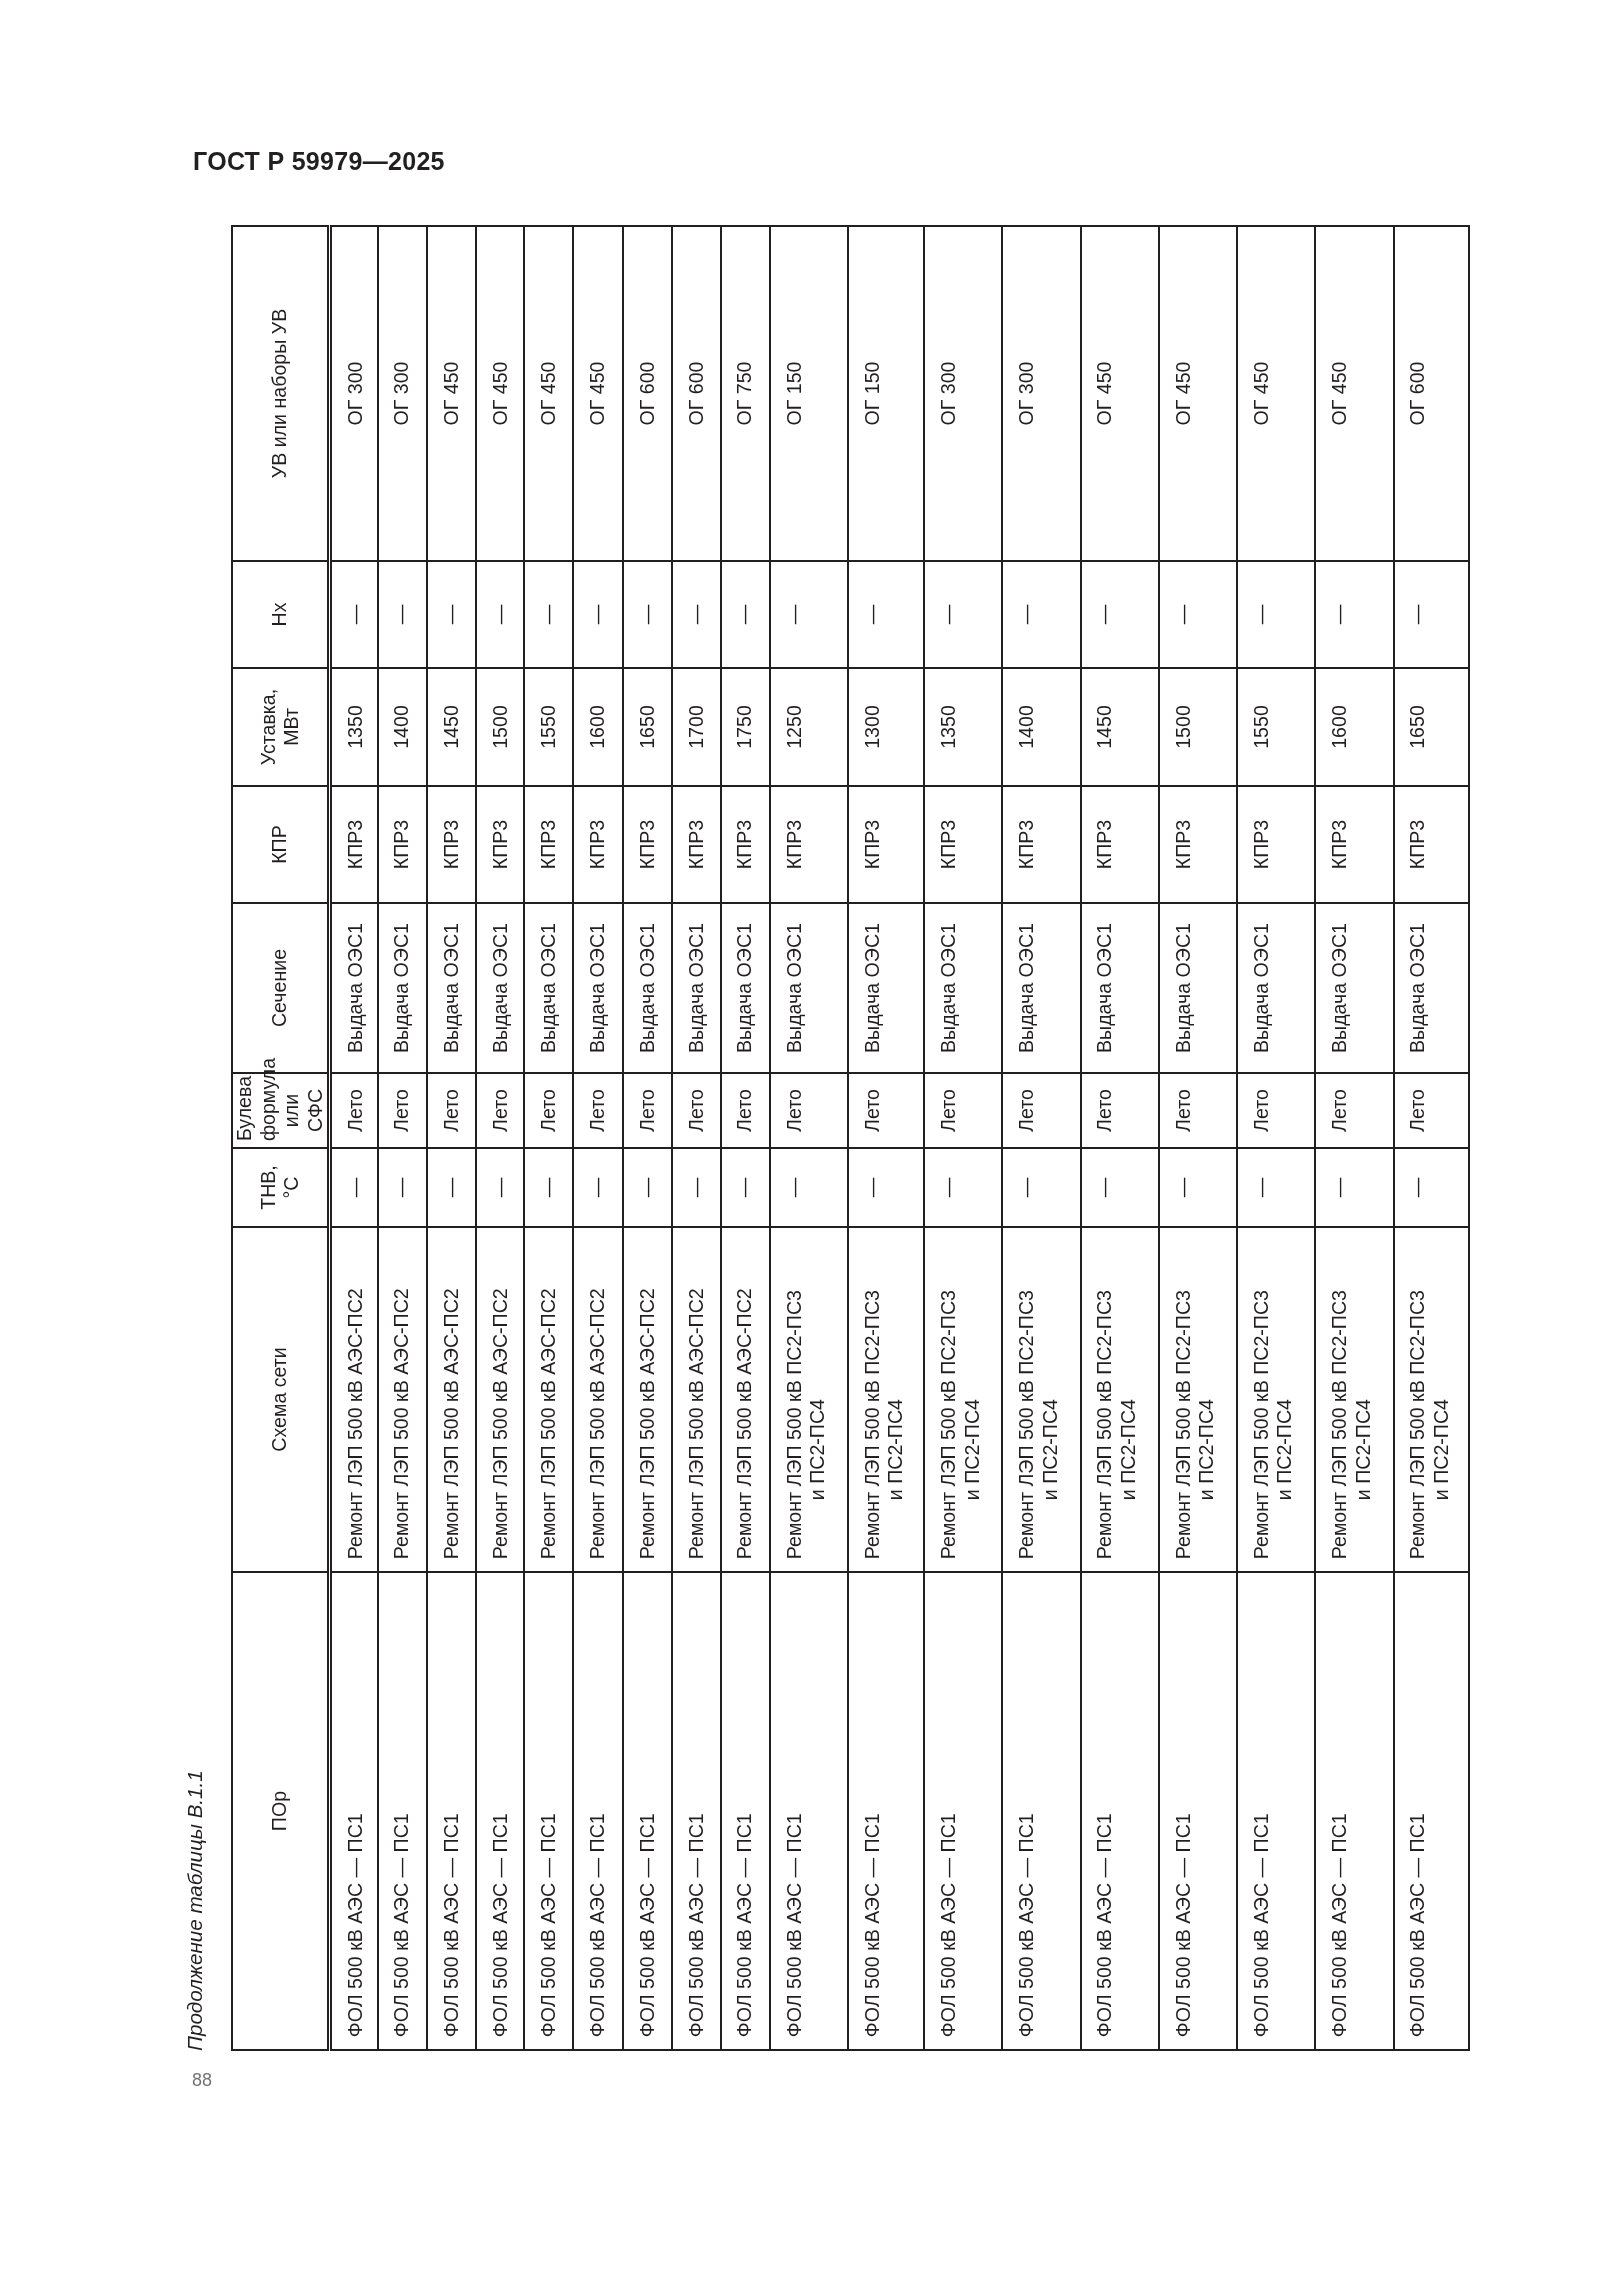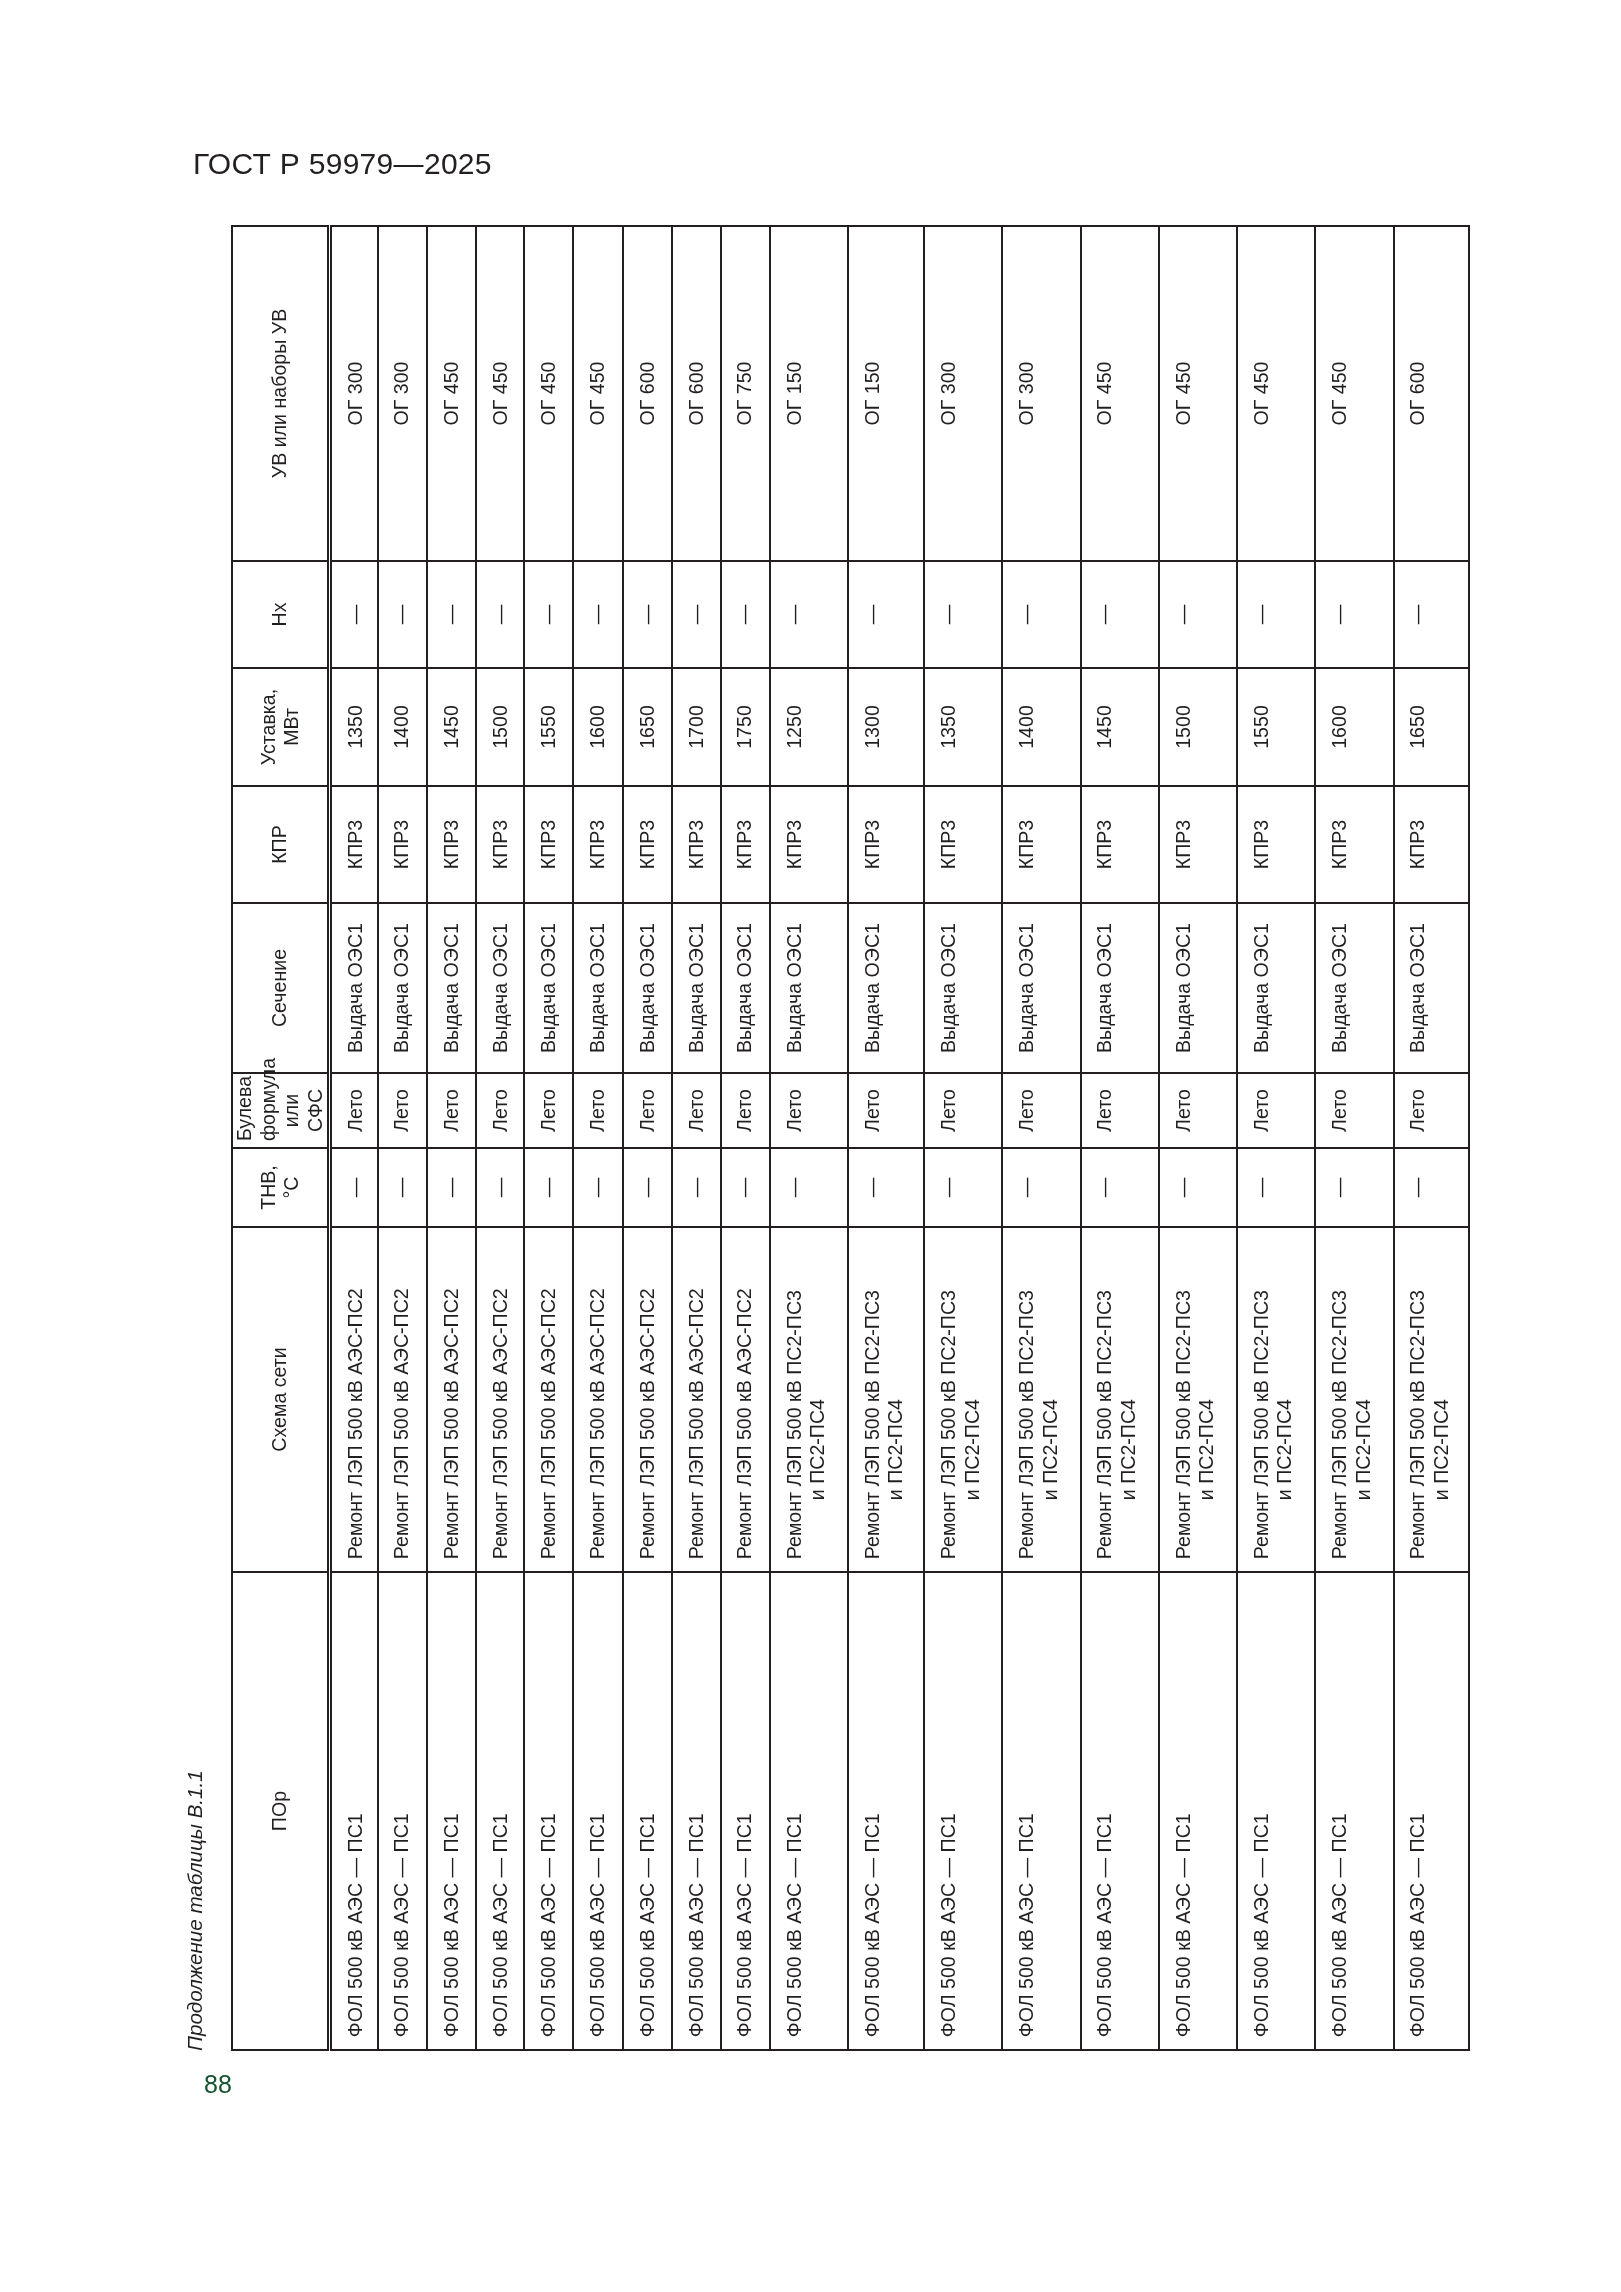--- a/index.html
+++ b/index.html
@@ -1,20 +1,20 @@
 <!DOCTYPE html>
 <html><head>
 <meta charset="utf-8">
 <style>
   html, body { margin: 0; padding: 0; background: #ffffff; }
   body { width: 1621px; height: 2293px; position: relative; overflow: hidden;
          font-family: "Liberation Sans", sans-serif; color: #231f20; }
-  .doc-title { position: absolute; left: 193px; top: 147px; font-size: 30px; font-weight: normal;
+  .doc-title { position: absolute; left: 193px; top: 147px; font-size: 25px; font-weight: bold;
                letter-spacing: 0.3px; color: #231f20; }
-  .page-num { position: absolute; left: 204px; top: 2070px; font-size: 25px; color: #14532d; }
+  .page-num { position: absolute; left: 192px; top: 2070px; font-size: 18px; color: #737373; }
   
   .rot { position: absolute; left: 0; top: 0; width: 1824px; height: 1239px;
          transform-origin: 0 0;
          transform: translate(177px, 2051px) rotate(-90deg); }
   .caption { position: absolute; left: 0; top: 0; height: 54px; line-height: 35px;
              font-size: 20.6px; font-style: italic; color: #231f20; white-space: nowrap; }
   table.grid { position: absolute; left: 0; top: 54px; width: 1824px; height: 1239px;
                border-collapse: collapse; table-layout: fixed; }
   table.grid td, table.grid th { border: 2px solid #231f20; font-weight: normal;
                font-size: 19.6px; line-height: 23.5px; text-align: center; vertical-align: middle;

